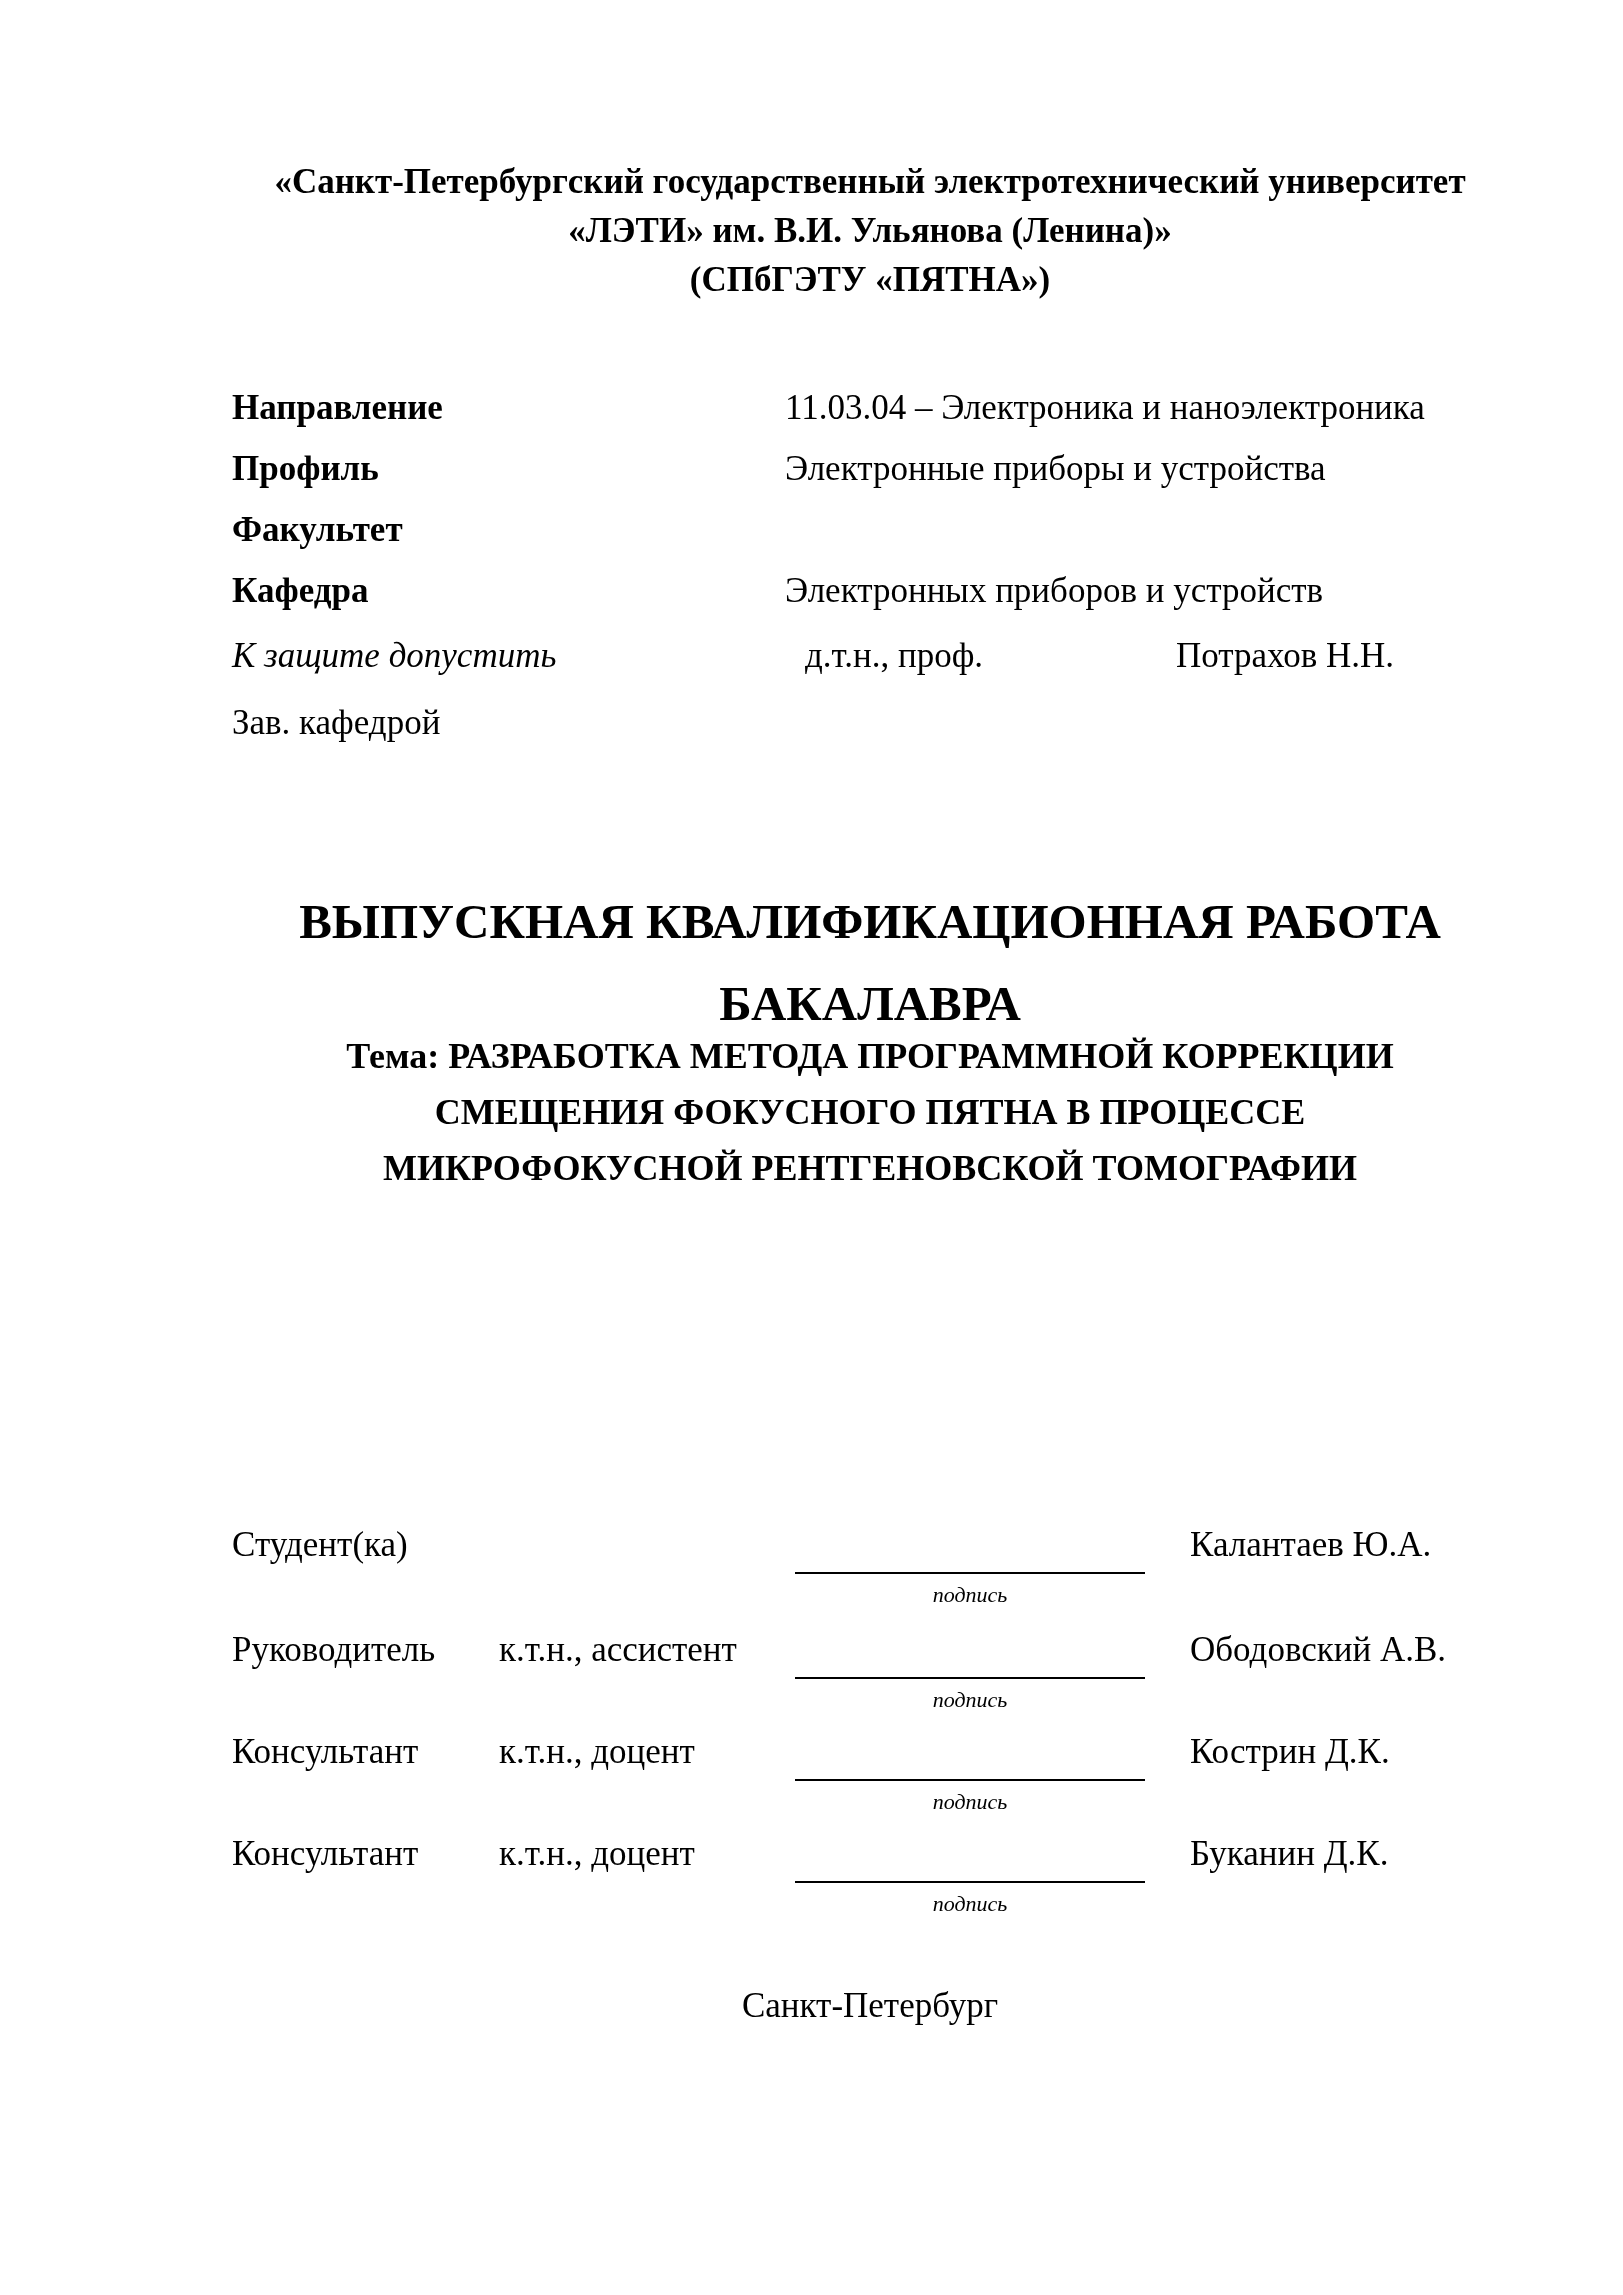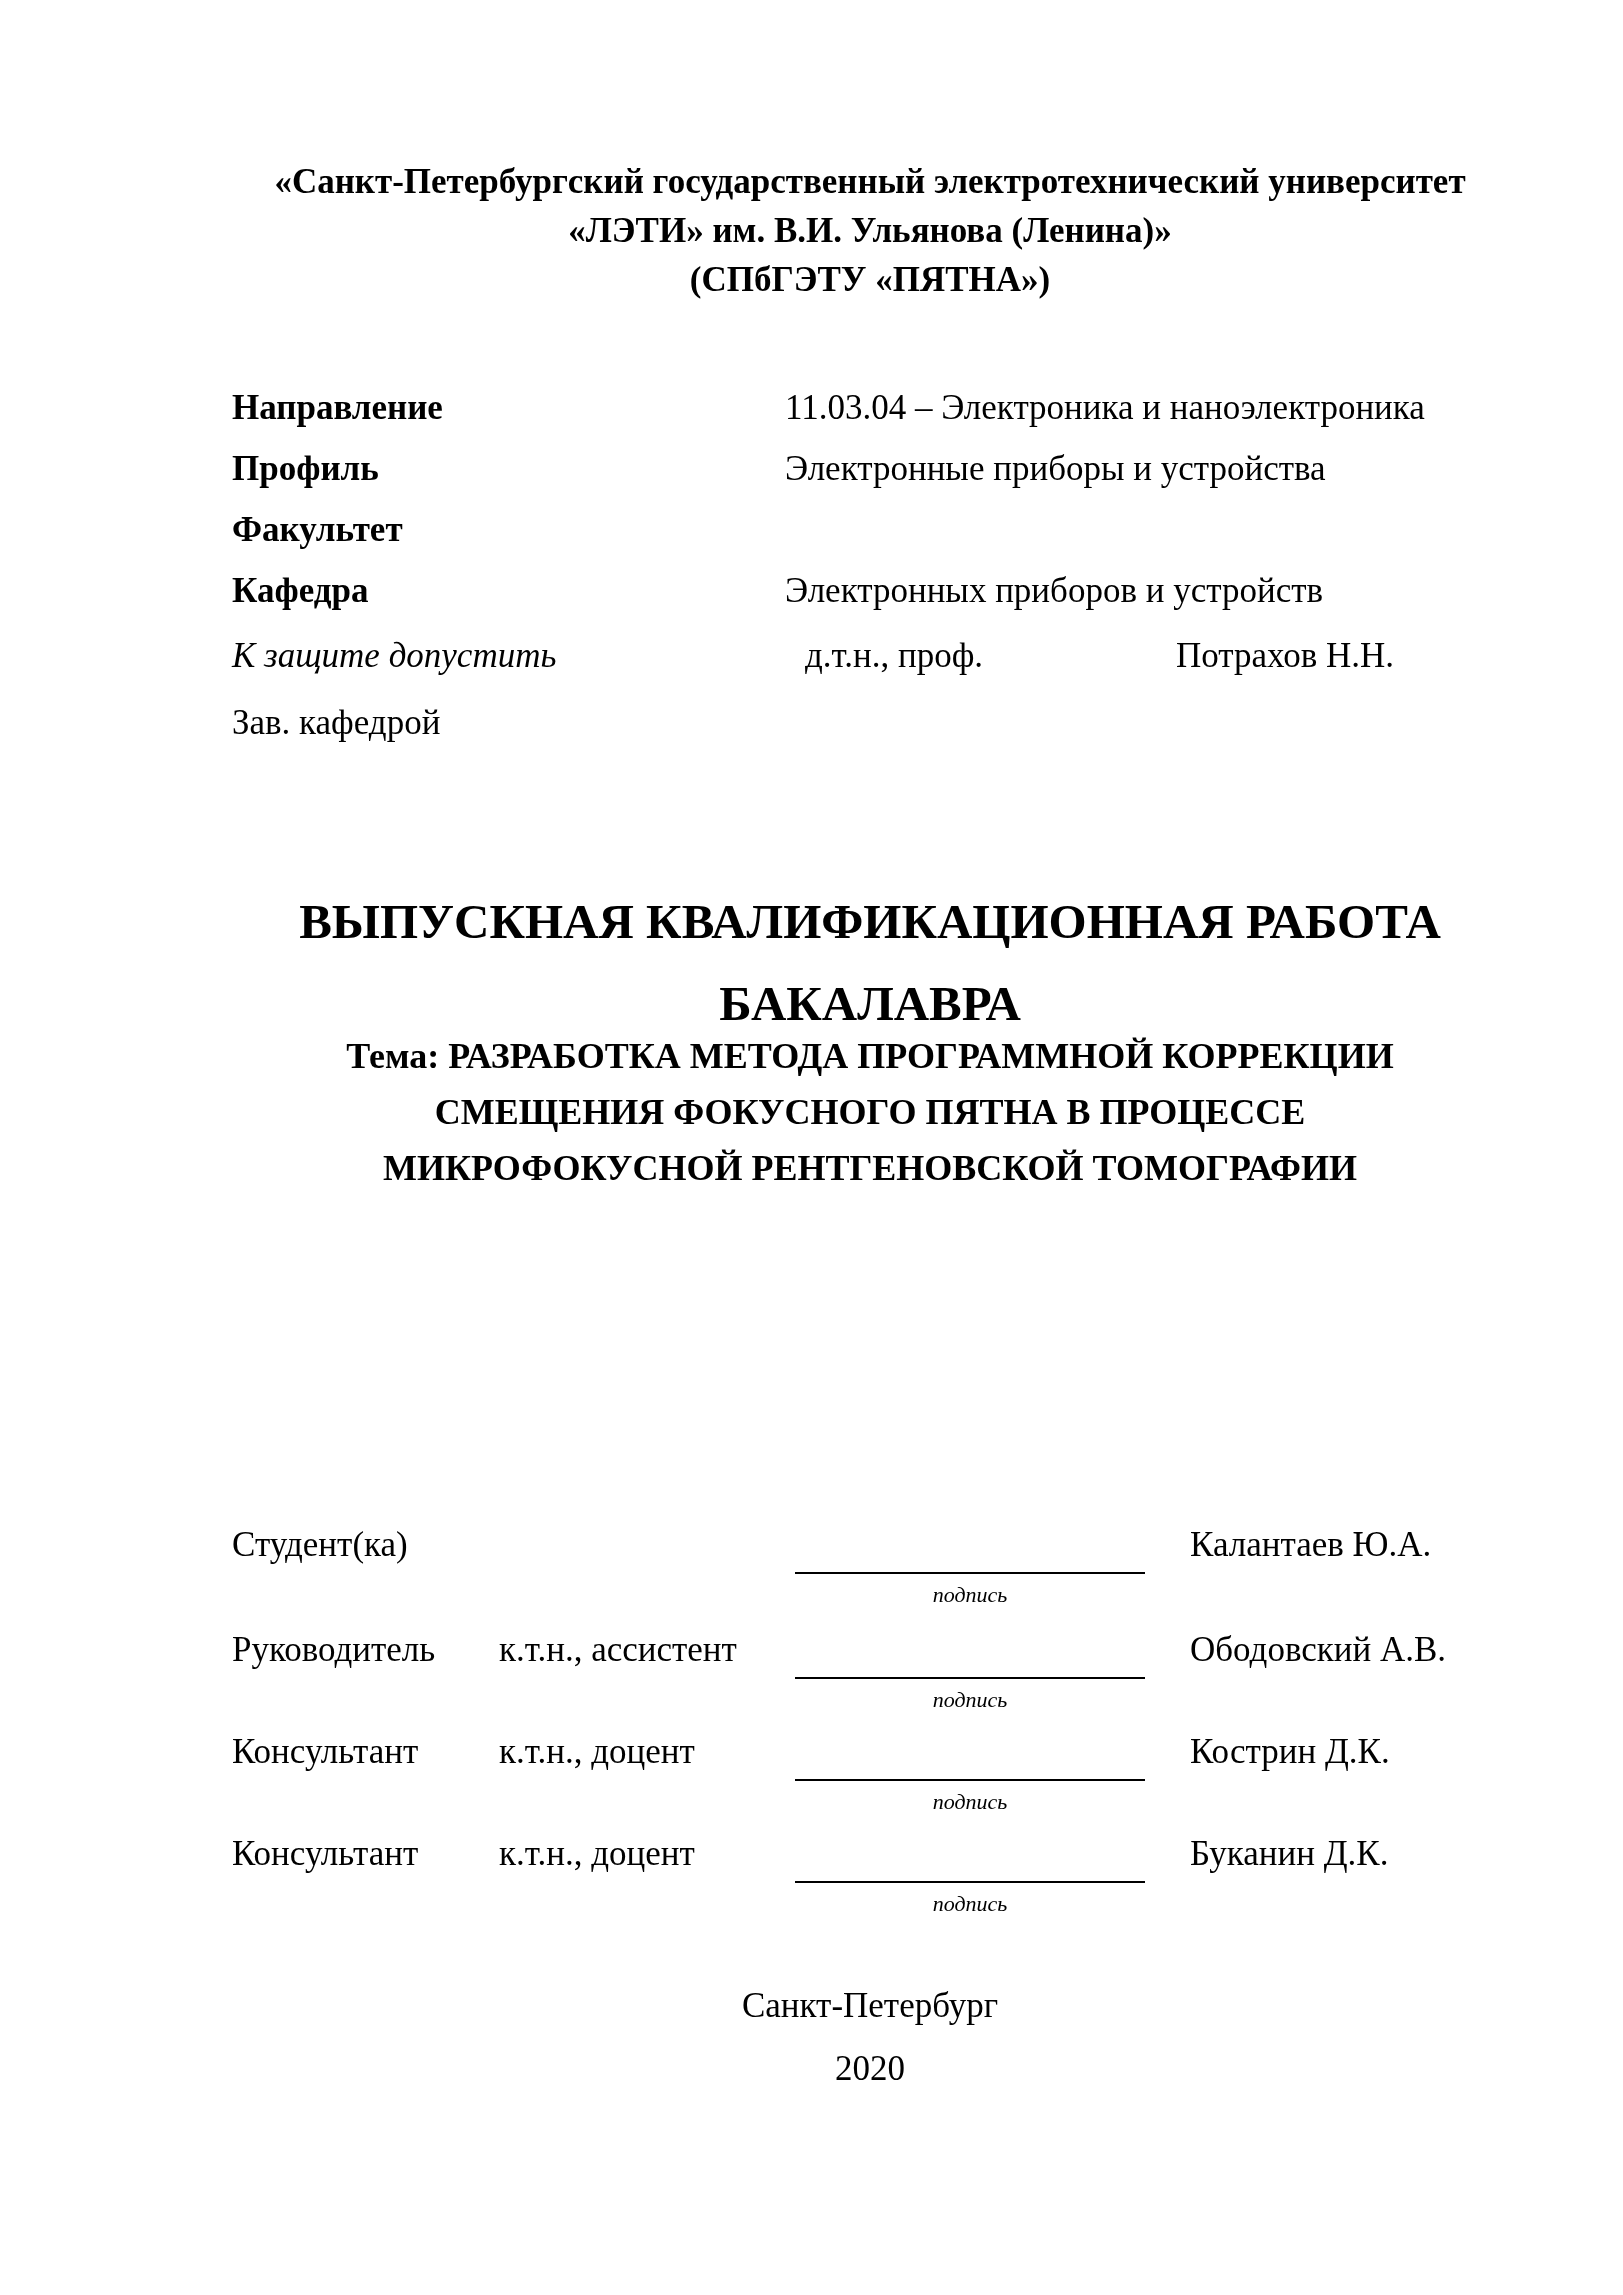--- a/index.html
+++ b/index.html
@@ -213,18 +213,17 @@
     <div class="sig-row" style="top:1834px">
       <span class="sig-role">Консультант</span>
       <span class="sig-degree">к.т.н., доцент</span>
       <div class="sig-line"></div>
       <div class="sig-caption">подпись</div>
       <span class="sig-name">Буканин Д.К.</span>
     </div>
 
     <div class="footer">
       <div>Санкт-Петербург</div>
-      <div>2020</div>
     </div>
 
   </div>
 </div>
 
 
 </body></html>

